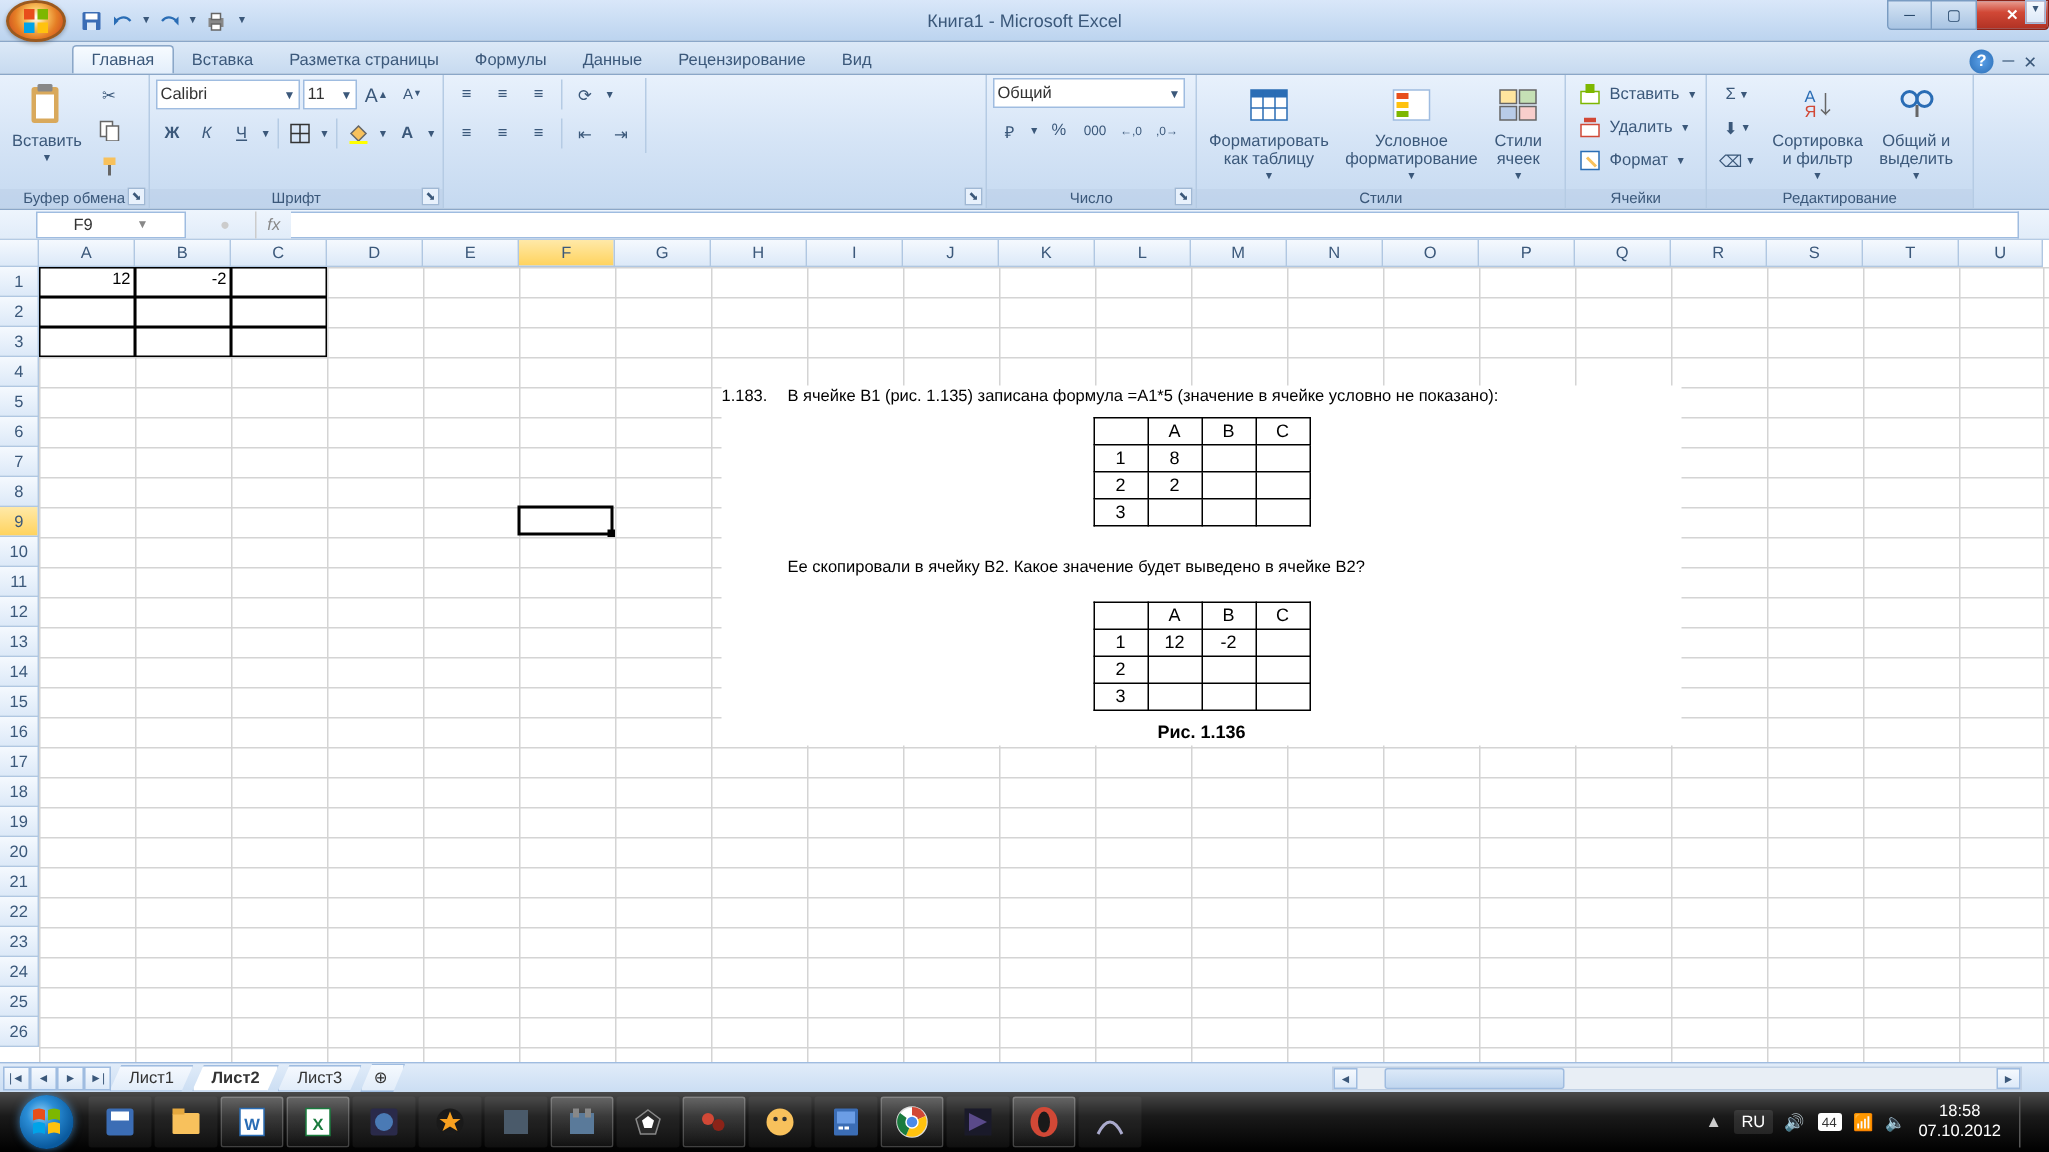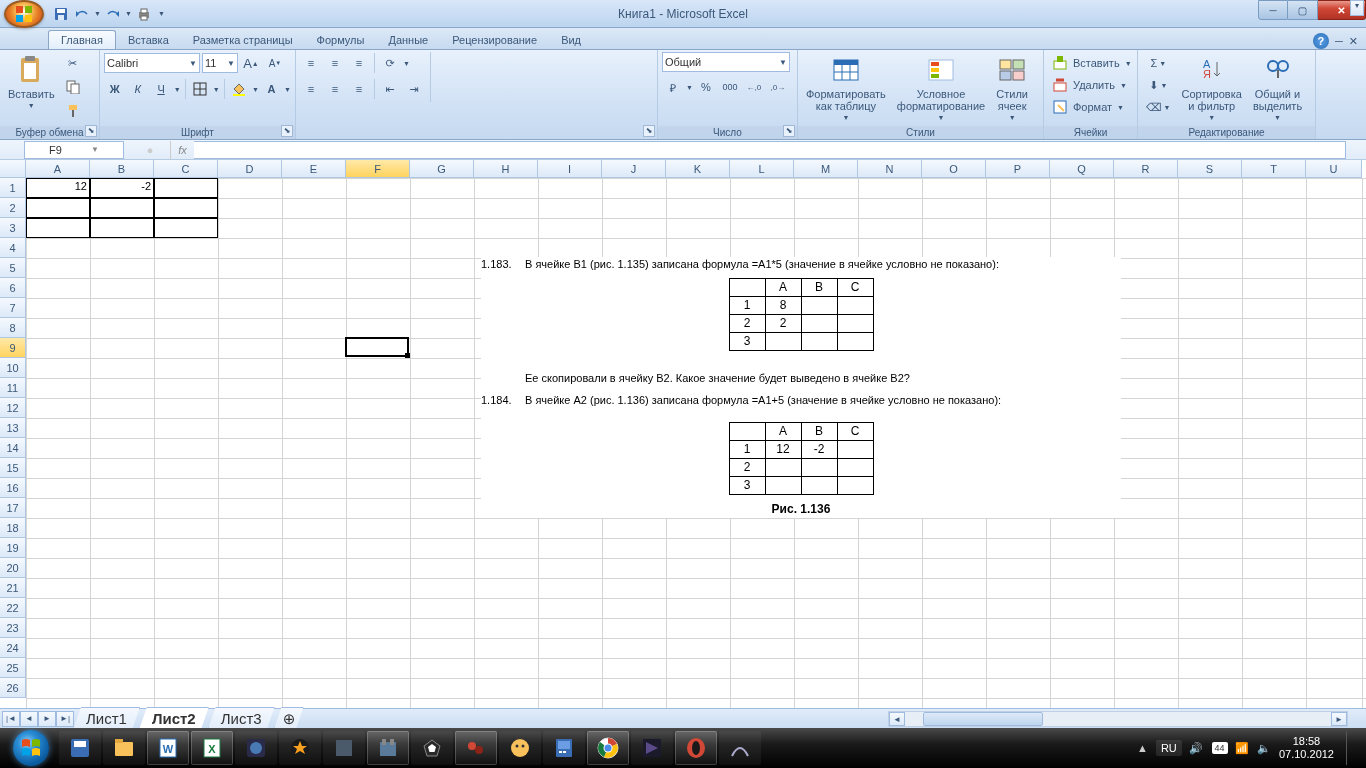--- a/index.html
+++ b/index.html
@@ -55,21 +55,21 @@
 .cell-border{position:absolute;border:1px solid #000}
 .sel-cursor{position:absolute;border:2px solid #000;background:transparent}
 .sel-handle{position:absolute;width:5px;height:5px;background:#000;right:-3px;bottom:-3px}
 .embedded-img{position:absolute;background:#fff;font-family:'Times New Roman',serif;font-size:14px;color:#000;line-height:1.4}
 .emb-table{border-collapse:collapse;margin:6px auto}
 .emb-table td,.emb-table th{border:1.5px solid #000;width:36px;height:18px;text-align:center;font-size:12px;font-family:Arial;padding:0}
 .emb-cap{text-align:center;font-weight:bold;font-size:12px;font-family:Arial;margin-top:2px}
 .sheet-tabs{height:20px;background:linear-gradient(#e1ecf9,#cbdef3);display:flex;align-items:center;border-top:1px solid #9fbce0;position:relative}
 .nav-btns{display:flex;margin-left:2px}
 .nav-btn{width:18px;height:16px;background:linear-gradient(#f5f9fe,#dce9f8);border:1px solid #9fbce0;display:flex;align-items:center;justify-content:center;font-size:8px;color:#3b587a}
-.sheet-tab{padding:2px 12px;background:linear-gradient(#f5f9fe,#e1ecf9);border:1px solid #9fbce0;font-size:15px;color:#333;margin-left:-1px;clip-path:polygon(8px 0,100% 0,calc(100% - 8px) 100%,0 100%)}
+.sheet-tab{padding:2px 12px;background:linear-gradient(#f5f9fe,#e1ecf9);border:1px solid #9fbce0;font-size:11px;color:#333;margin-left:-1px;clip-path:polygon(8px 0,100% 0,calc(100% - 8px) 100%,0 100%)}
 .sheet-tab.active{background:#fff;font-weight:bold}
 .hscroll{position:absolute;right:18px;width:460px;height:16px;background:#e8eef5;border:1px solid #c0d0e4;display:flex;align-items:center}
 .hscroll .thumb{width:120px;height:14px;background:linear-gradient(#dce9f8,#c0d6ef);border:1px solid #9fbce0;border-radius:2px;margin-left:18px}
 .hscroll .arr{width:16px;height:14px;background:linear-gradient(#f5f9fe,#dce9f8);border:1px solid #9fbce0;font-size:8px;text-align:center;line-height:14px;color:#3b587a}
 .statusbar{height:20px;background:linear-gradient(#dce9f8,#c0d6ef);display:flex;align-items:center;padding:0 6px;border-top:1px solid #9fbce0;color:#3b587a;font-size:11px}
 .status-right{margin-left:auto;display:flex;align-items:center;gap:6px}
 .view-btn{width:20px;height:16px;border:1px solid #9fbce0;background:linear-gradient(#fff,#dce9f8);display:flex;align-items:center;justify-content:center;font-size:9px;color:#3b587a}
 .zoom-slider{width:100px;height:4px;background:#9fbce0;position:relative;border-radius:2px}
 .zoom-thumb{position:absolute;left:48px;top:-4px;width:8px;height:12px;background:linear-gradient(#fff,#c0d6ef);border:1px solid #7a9cc2;border-radius:2px}
 .taskbar{position:absolute;bottom:0;left:0;right:0;height:40px;background:linear-gradient(#4a4a4a,#1a1a1a 40%,#000);display:flex;align-items:center;padding:0 4px}
@@ -565,24 +565,20 @@
             <tr>
               <td>3</td>
               <td></td>
               <td></td>
               <td></td>
             </tr>
           </tbody>
         </table>
       <div style="height:14px"></div>
       <div style="padding-left:44px">Ее скопировали в ячейку B2. Какое значение будет выведено в ячейке B2?</div>
-      <div style="display:flex;margin-top:6px">
-          <div style="width:44px">1.184.</div>
-          <div style="flex:1">В ячейке A2 (рис. 1.136) записана формула =A1+5 (значение в ячейке условно не показано):</div>
-        </div>
       <table class="emb-table" style="margin-top:14px">
           <tbody id="figt2">
             <tr>
               <td></td>
               <td>A</td>
               <td>B</td>
               <td>C</td>
             </tr>
             <tr>
               <td>1</td>

